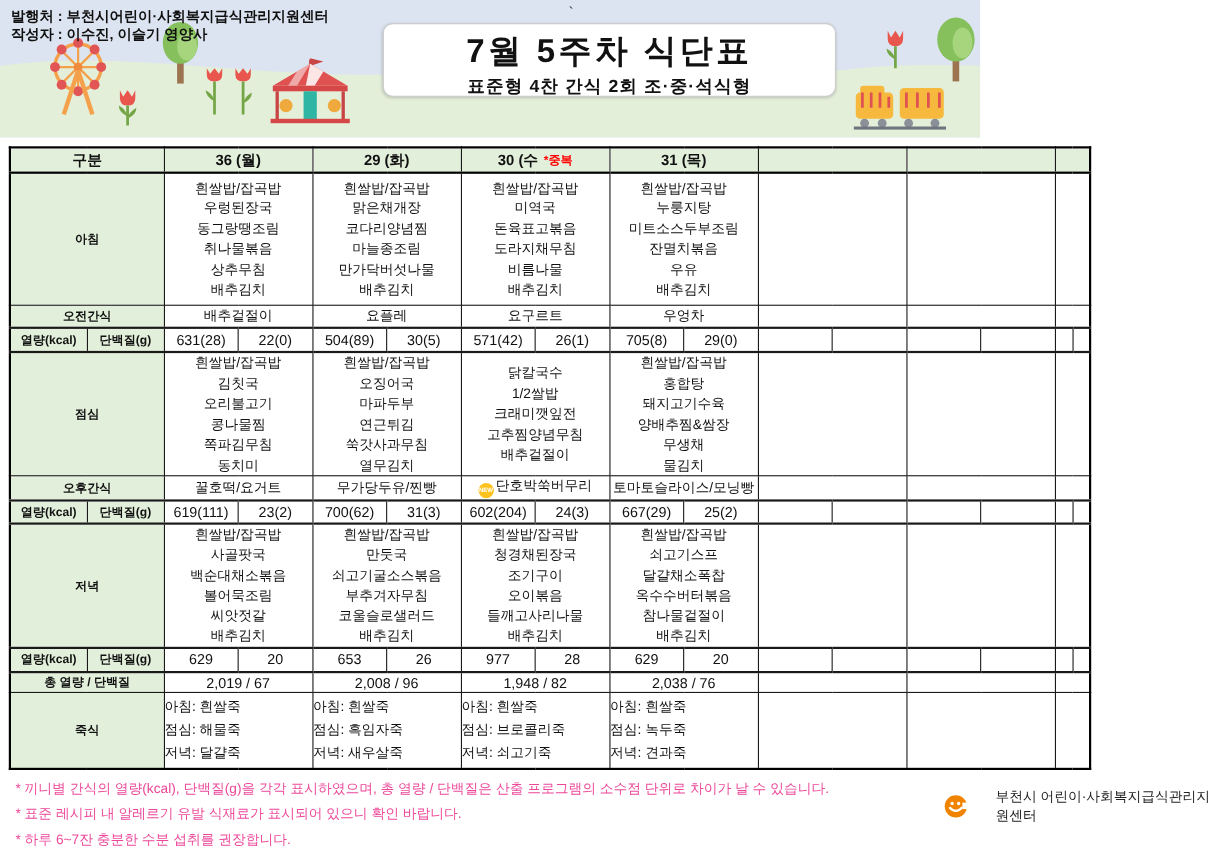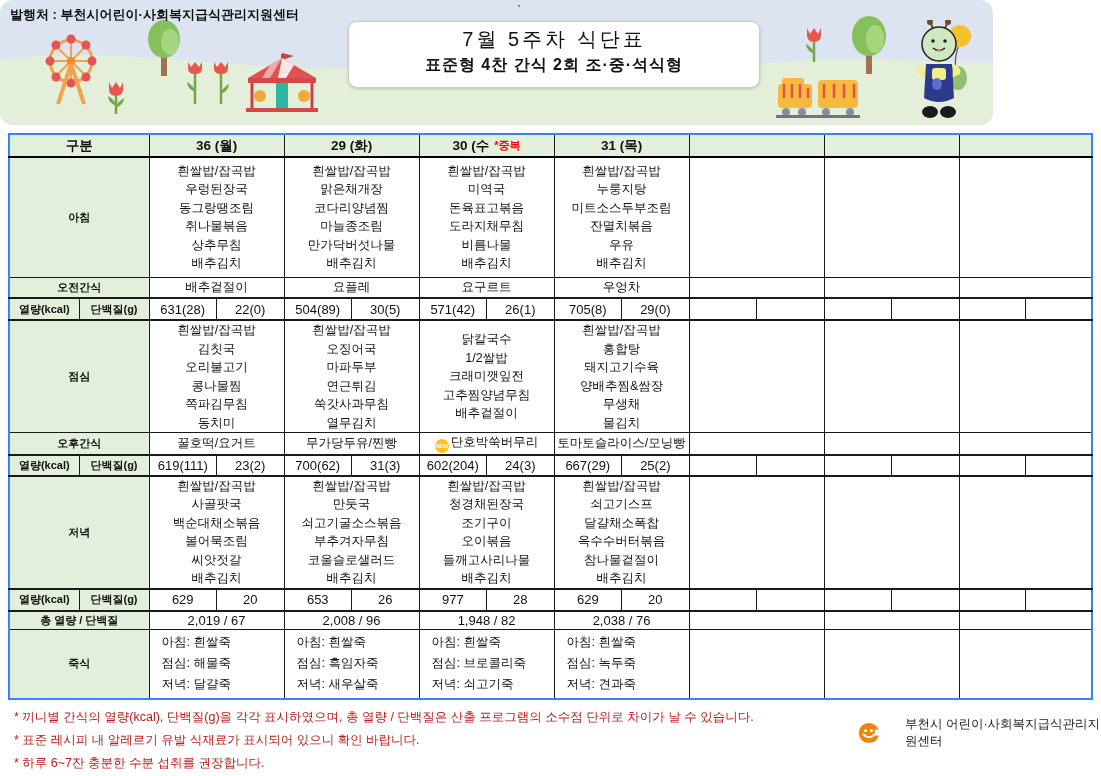--- a/index.html
+++ b/index.html
@@ -2,51 +2,51 @@
 <html><head>
 <meta charset="utf-8">
 <style>
   * { margin:0; padding:0; box-sizing:border-box; }
   html,body { width:1101px; height:776px; }
   body {
     font-family:"Liberation Sans","DejaVu Sans",sans-serif;
     background:#ffffff; position:relative; overflow:hidden; color:#111;
   }
   
-  .banner { position:absolute; left:0; top:0; width:993px; height:125px;
-            background:#dce4f1; overflow:hidden;border-radius:13px; }
+  .banner { position:absolute; left:0; top:0; width:891px; height:125px;
+            background:#dce4f1; overflow:hidden; }
   .hill { position:absolute; left:0; bottom:0; }
   .deco { position:absolute; }
   .pub-info { position:absolute; left:10px; top:7px; z-index:6;
               font-weight:bold; font-size:13px; line-height:16px; color:#101010; }
   .title-box { position:absolute; left:348px; top:21px; width:412px; height:67px;
                background:#fff; border:1px solid #cccccc; border-radius:9px;
                box-shadow:0 1px 3px rgba(0,0,0,.18); z-index:5; text-align:center; }
-  .title-main { font-size:20px; font-weight:normal; letter-spacing:3px; margin-top:4px; }
+  .title-main { font-size:30px; font-weight:bold; letter-spacing:3px; margin-top:4px; }
   .title-sub  { font-size:16px; font-weight:bold; letter-spacing:1px; margin-top:2px; }
   .stray-mark { position:absolute; left:517px; top:3px; z-index:6; font-size:13px; color:#333; }
   
-  table { position:absolute; left:8px; top:133px; width:1085px;
-          border-collapse:collapse; table-layout:fixed; border:2px solid #3b82f6; }
+  table { position:absolute; left:8px; top:133px; width:984px;
+          border-collapse:collapse; table-layout:fixed; border:2px solid #000000; }
   td { border:1px solid #1a1a1a; text-align:center; vertical-align:middle;
        font-size:12.5px; padding:0; overflow:hidden; }
   .lbl { background:#e2efda; font-weight:bold; font-size:11px; }
   tr.r-hdr td { border-bottom:2px solid #000; font-size:13.5px; }
   tr.r-kcal td { border-top-width:2px; border-bottom-width:2px; }
   tr.r-total td { border-top-width:2px; }
   .meal { white-space:pre-line; line-height:18.5px; }
-  .porridge { white-space:pre-line; text-align:left; padding-left:12px; line-height:21px; }
+  .porridge { white-space:pre-line; text-align:left; line-height:21px; }
   .kv { font-size:13px; }
   .flag { color:#ff0000; font-size:11px; font-weight:bold; margin-left:5px; vertical-align:1px; }
   .new-badge { display:inline-block; width:14px; height:14px; background:#ffc21c;
                border-radius:50%; color:#fff; font-size:5.5px; font-weight:bold;
                line-height:14px; text-align:center; vertical-align:-2px; margin-right:2px; }
   
   .notes { position:absolute; left:14px; top:706px; font-size:12.5px;
-           line-height:23px; color:#b91c1c; }
+           line-height:23px; color:#ec4899; }
   .logo { position:absolute; left:858px; top:716px; display:flex;
           align-items:center; gap:5px; }
   .logo-text { font-weight:normal; font-size:12.5px; color:#222;margin-left:20px; }
 </style>
 </head>
 <body>
 
 <div class="banner">
   <svg class="hill" width="1101" height="125" viewBox="0 0 1101 125">
     <path d="M0,60 C120,42 260,80 420,64 C560,50 640,78 780,62 C880,52 990,72 1101,56 L1101,125 L0,125 Z" fill="#e3efd9"></path>
@@ -187,20 +187,21 @@
         <path d="M4,62 q4,6 8,0" stroke="#e05252" stroke-width="3" fill="none"></path>
         <path d="M18,66 q4,6 8,0" stroke="#f0a93c" stroke-width="3" fill="none"></path>
         <path d="M42,66 q4,6 8,0" stroke="#f0a93c" stroke-width="3" fill="none"></path>
         <path d="M56,62 q4,6 8,0" stroke="#f0a93c" stroke-width="3" fill="none"></path>
       </g>
     <path d="M22,84 L42,84 L46,96 L18,96 Z" fill="#2fb5a3"></path>
   </svg>
 
   <div class="pub-info">
     <div>발행처 : 부천시어린이·사회복지급식관리지원센터</div>
+    <div>작성자 : 이수진, 이슬기 영양사</div>
   </div>
 
   <div class="title-box">
     <div class="title-main">7월 5주차 식단표</div>
     <div class="title-sub">표준형 4찬 간식 2회 조·중·석식형</div>
   </div>
   <div class="stray-mark">`</div>
 </div>
 
 <table>

